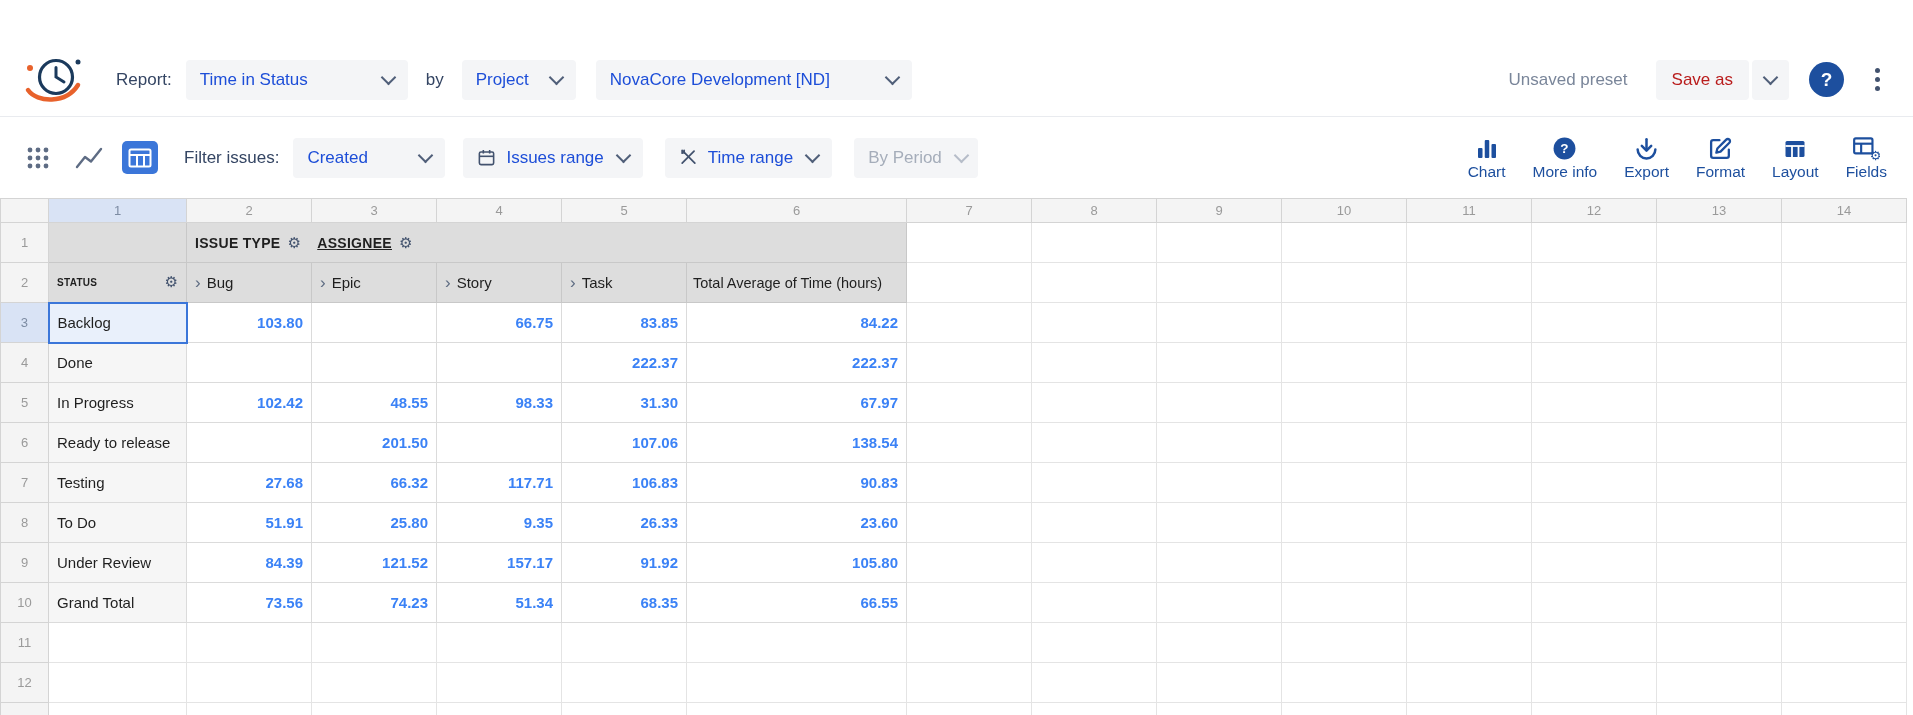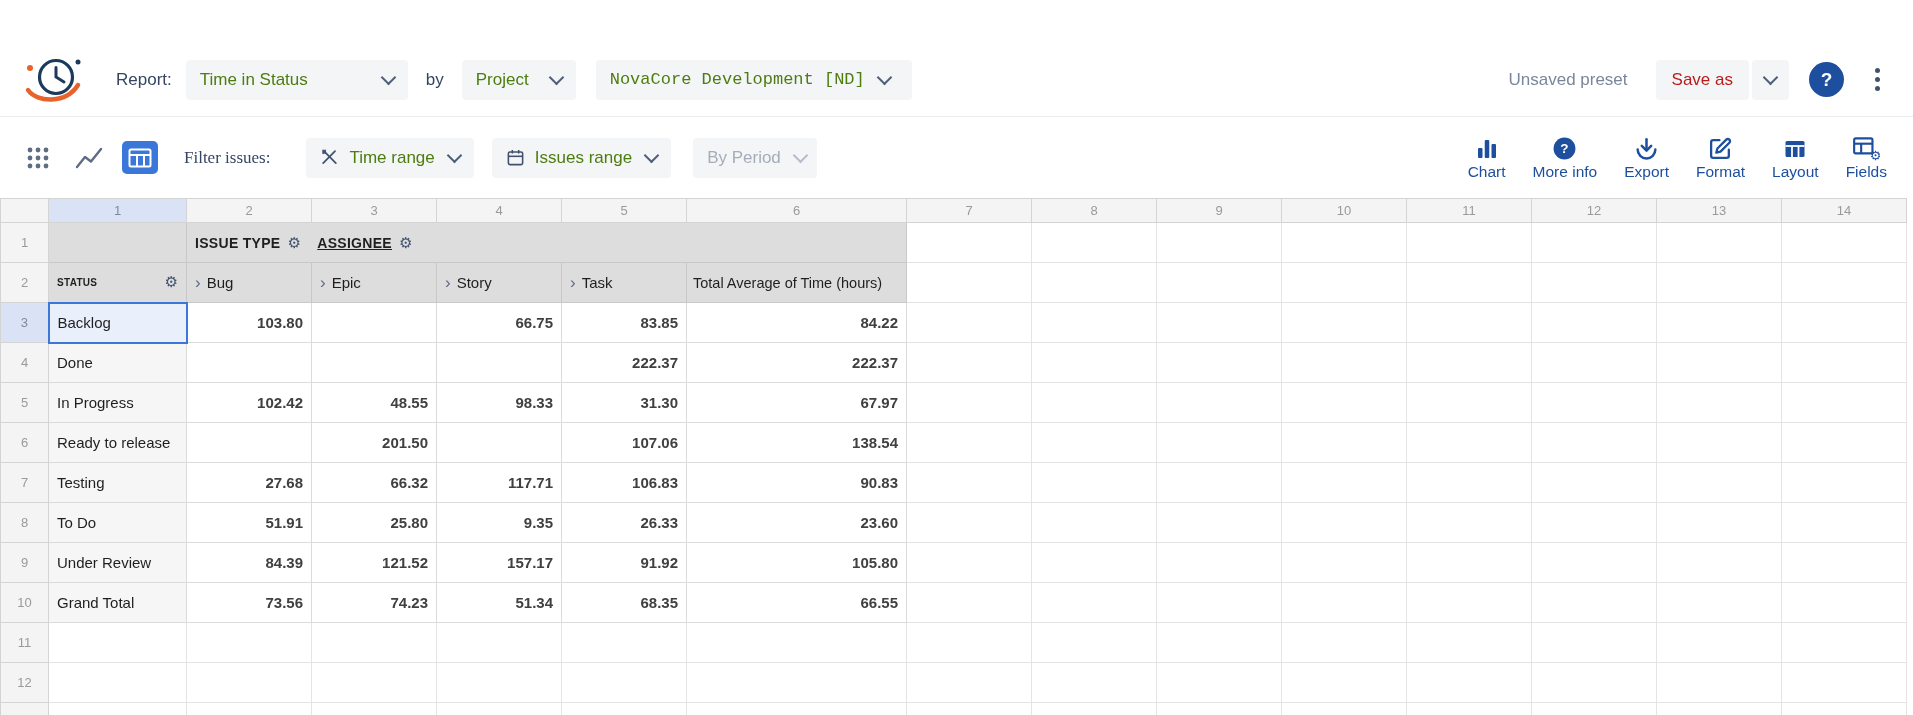--- a/index.html
+++ b/index.html
@@ -4,45 +4,45 @@
 <style>
   html,body { margin:0; padding:0; background:#fff; }
   body { font-family:"Liberation Sans", sans-serif; }
   .page { position:relative; width:1913px; height:715px; overflow:hidden; background:#fff;margin-top:43px; }
 
   
   .topbar { display:flex; align-items:center; height:73px; padding:0 26px 0 20px; box-sizing:border-box; }
   .logo { margin-right:30px; display:flex; align-items:center; }
   .lbl { font-size:17px; color:#344563; }
   .dd { display:flex; align-items:center; background:#F4F5F7; border-radius:4px; height:40px;
-        padding:0 14px; font-size:17px; color:#4d7c0f; cursor:pointer; box-sizing:border-box; white-space:nowrap; }
+        padding:0 14px; font-size:17px; color:#1d4ed8; cursor:pointer; box-sizing:border-box; white-space:nowrap; }
   .chev { width:9px; height:9px; border-right:2px solid #505F79; border-bottom:2px solid #505F79;
           transform:rotate(45deg); margin:-5px 0 0 14px; flex:none; }
   .dd-tis { width:222px; justify-content:space-between; margin-left:14px; }
   .by { margin:0 18px; }
   .dd-proj { width:114px; justify-content:space-between; }
-  .dd-scope { width:316px; margin-left:20px;font-family:Liberation Mono, monospace; }
+  .dd-scope { width:316px; justify-content:space-between; margin-left:20px; }
   .top-right { margin-left:auto; display:flex; align-items:center; }
   .preset { color:#7A869A; font-size:17px; margin-right:28px; }
   .btn { background:#F4F5F7; border-radius:4px; height:40px; display:flex; align-items:center;
          padding:0 16px; font-size:17px; color:#b91c1c; cursor:pointer; }
   .btn-caret { margin-left:3px; padding:0 13px; }
   .btn-caret .chev { margin:-5px 0 0 0; }
   .help { margin-left:20px; width:35px; height:35px; border-radius:50%; background:#1D4F9E; color:#fff;
           display:flex; align-items:center; justify-content:center; font-size:19px; font-weight:700; cursor:pointer; }
   .menu-dots { margin-left:24px; display:flex; flex-direction:column; gap:4px; cursor:pointer; padding:5px 7px; }
   .menu-dots i { width:5px; height:5px; border-radius:50%; background:#42526E; display:block; }
 
   
   .toolbar { display:flex; align-items:center; height:82px; padding:0 26px 0 20px;
              border-top:1px solid #E9EBEF; box-sizing:border-box; }
   .view-icons { display:flex; align-items:center; gap:15px; }
   .vicon { width:36px; height:33px; display:flex; align-items:center; justify-content:center; cursor:pointer; }
   .vicon.active { background:#3B76D9; border-radius:5px; }
-  .filter-lbl { margin-left:26px; margin-right:14px;font-family:Liberation Serif, serif; }
+  .filter-lbl { margin-left:26px; margin-right:14px; }
   .dd-created { width:152px; justify-content:space-between; }
   .dd-ico { margin-right:10px; display:flex; align-items:center; }
   .dd-issues { margin-left:18px; }
   .dd-time { margin-left:22px; }
   .dd-work { margin-left:24px; }
   .dd-period { margin-left:22px; color:#A5ADBA; width:124px; justify-content:space-between; }
   .dd-period .chev { border-color:#B6BDC9; }
   .tb-actions { margin-left:auto; display:flex; align-items:flex-end; gap:27px; }
   .action { display:flex; flex-direction:column; align-items:center; gap:2px; color:#1D4F9E;
             font-size:15.5px; cursor:pointer; line-height:1.15; }
@@ -60,21 +60,21 @@
   td.hcell { background:#DDDDDD; border-color:#C8C8C8; }
   td.dims { font-weight:700; font-size:14px; letter-spacing:.3px; }
   .dim2 { margin-left:16px;text-decoration:underline; }
   .gear { font-size:15px; color:#44546F; margin-left:7px; cursor:pointer; font-weight:400; }
   .cellflex { display:flex; align-items:center; justify-content:space-between; }
   .status-label { font-weight:700; font-size:10px; letter-spacing:.3px; }
   .exp { color:#5D6B82; font-size:17px; margin-right:6px; }
   td.totalhdr { font-size:14.5px; padding:0 6px; }
   td.rlabel { background:#F6F6F6; }
   td.rlabel.sel { background:#E9F0FB; border:2px solid #3B76D9; }
-  td.num { text-align:right; font-weight:700; color:#404040; background:#fff; }
+  td.num { text-align:right; font-weight:700; color:#3b82f6; background:#fff; }
   td.bk { background:#fff; border-color:#E4E4E4; }
 
   .wm { position:absolute; right:14px; bottom:1px; display:flex; align-items:center; gap:6px;
         color:#a21caf; font-size:13.5px; font-weight:700; cursor:pointer; }
 </style>
 </head>
 <body>
 
 <div class="page">
 
@@ -142,42 +142,46 @@
       <div class="vicon active">
         <svg width="24" height="20" viewBox="0 0 24 20" fill="none" stroke="#FFFFFF" stroke-width="2">
           <rect x="1.5" y="1.5" width="21" height="17" rx="1.5"></rect>
           <line x1="1.5" y1="7" x2="22.5" y2="7"></line>
           <line x1="9" y1="7" x2="9" y2="18.5"></line>
           <line x1="16" y1="7" x2="16" y2="18.5"></line>
         </svg>
       </div>
     </div>
     <span class="lbl filter-lbl">Filter issues:</span>
+    <div class="dd dd-created">
+      <span class="txt">Created</span>
+      <span class="chev"></span>
+    </div>
+    <div class="dd dd-issues">
+      <span class="dd-ico">
+        <svg width="19" height="19" viewBox="0 0 24 24" fill="none" stroke="#42526E" stroke-width="2">
+          <rect x="3" y="5" width="18" height="16" rx="2"></rect>
+          <line x1="3" y1="10.5" x2="21" y2="10.5"></line>
+          <line x1="8" y1="2.5" x2="8" y2="7"></line>
+            <line x1="16" y1="2.5" x2="16" y2="7"></line>
+        </svg>
+      </span>
+      <span class="txt">Issues range</span>
+      <span class="chev"></span>
+    </div>
     <div class="dd dd-time">
       <span class="dd-ico">
         <svg width="19" height="19" viewBox="0 0 24 24" fill="none" stroke="#42526E" stroke-width="2.2" stroke-linecap="round">
           <path d="M5 4 L20 19"></path>
             <path d="M19 4 L4 19"></path>
           <path d="M4 3 v3.5"></path>
             <path d="M6.5 3 v3.5"></path>
         </svg>
       </span>
       <span class="txt">Time range</span>
-      <span class="chev"></span>
-    </div>
-    <div class="dd dd-issues">
-      <span class="dd-ico">
-        <svg width="19" height="19" viewBox="0 0 24 24" fill="none" stroke="#42526E" stroke-width="2">
-          <rect x="3" y="5" width="18" height="16" rx="2"></rect>
-          <line x1="3" y1="10.5" x2="21" y2="10.5"></line>
-          <line x1="8" y1="2.5" x2="8" y2="7"></line>
-            <line x1="16" y1="2.5" x2="16" y2="7"></line>
-        </svg>
-      </span>
-      <span class="txt">Issues range</span>
       <span class="chev"></span>
     </div>
     <div class="dd dd-period">
       <span class="txt">By Period</span>
       <span class="chev"></span>
     </div>
 
     <div class="tb-actions">
       <div class="action">
         <svg width="26" height="24" viewBox="0 0 24 24" fill="#1D4F9E">

